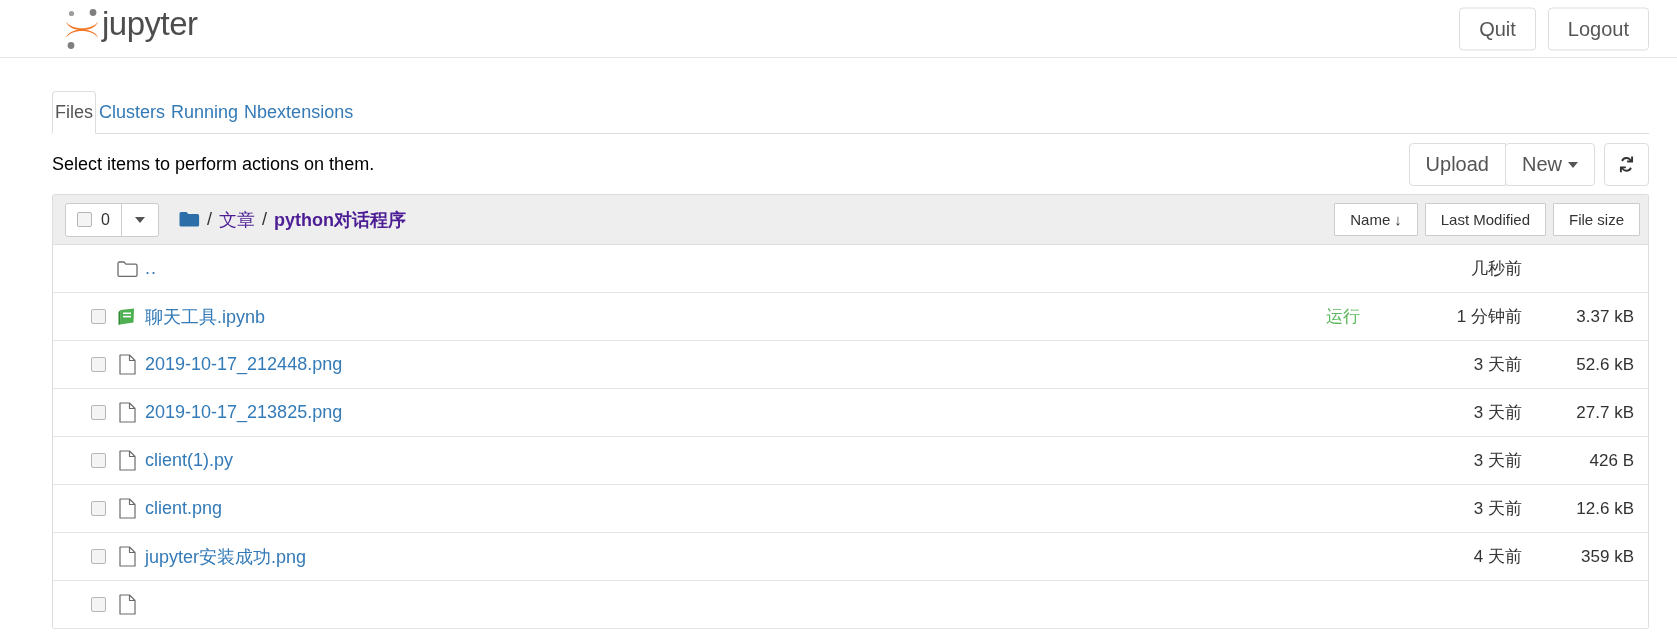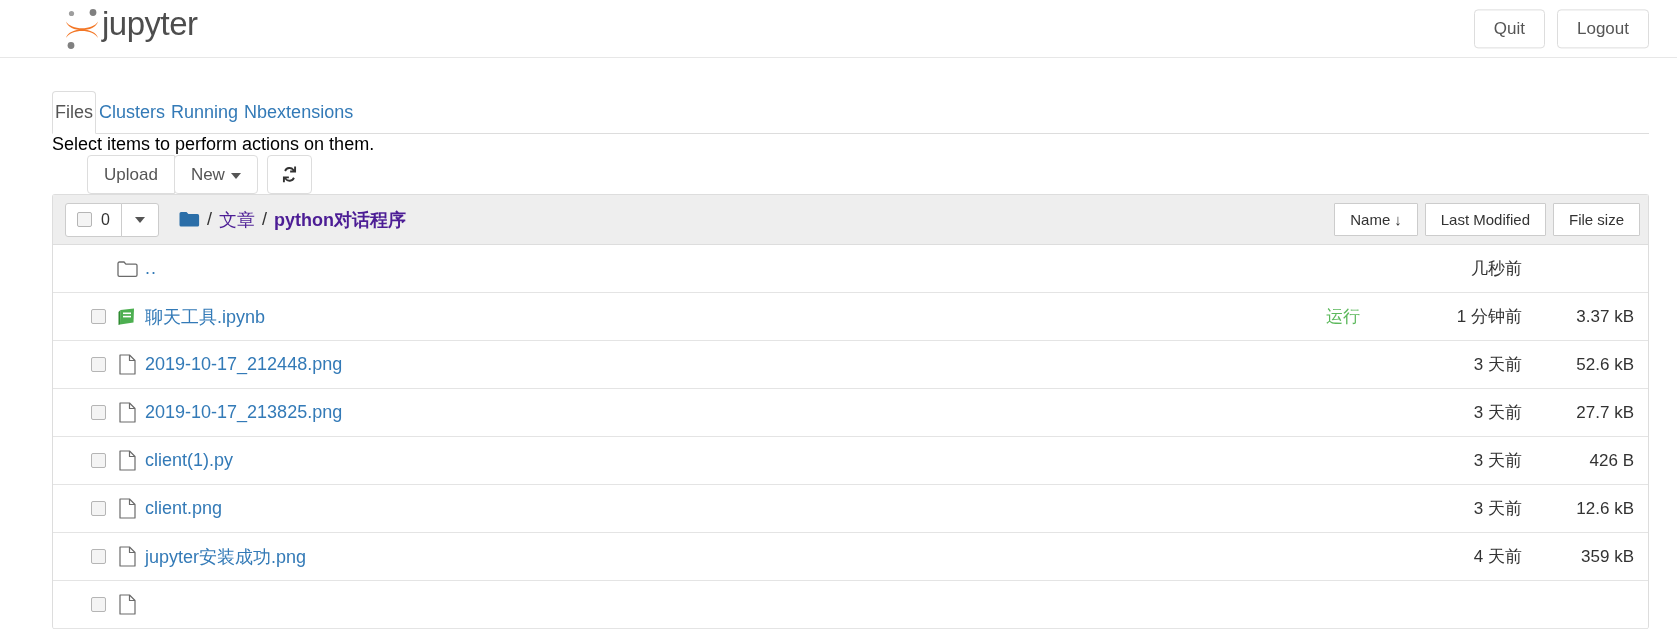--- a/index.html
+++ b/index.html
@@ -37,21 +37,21 @@
     top: 50%;
     transform: translateY(-50%);
     display: flex;
     gap: 12px;
   }
   .btn {
     background: #fff;
     border: 1px solid #ddd;
     border-radius: 4px;
     color: #555;
-    font-size: 17px;
+    font-size: 20px;
     font-family: inherit;
     padding: 8px 19px;
     line-height: 1.25;
     cursor: pointer;
     white-space: nowrap;
   }
 
   
   .tabbar {
     margin: 34px 28px 0 52px;
@@ -75,22 +75,22 @@
     background: #fff;
     border-color: #ddd #ddd #fff;
     cursor: default;
   }
 
   
   .toolbar {
     margin: 0 28px 0 52px;
     height: 60px;
     display: flex;
+    align-items: center;
     justify-content: space-between;
-    flex-direction: column;
   }
   .toolbar-note { font-size: 18px; color: #000; }
   .toolbar-buttons { display: flex; padding-left: 35px; }
   .toolbar-buttons .btn { border-radius: 0; margin-left: -1px; padding: 8px 16px; }
   .toolbar-buttons .btn:first-child { border-radius: 4px 0 0 4px; margin-left: 0; }
   .btn-group-sep { width: 10px; }
   .btn-new { border-radius: 4px !important; }
   .caret {
     display: inline-block;
     width: 0; height: 0;

